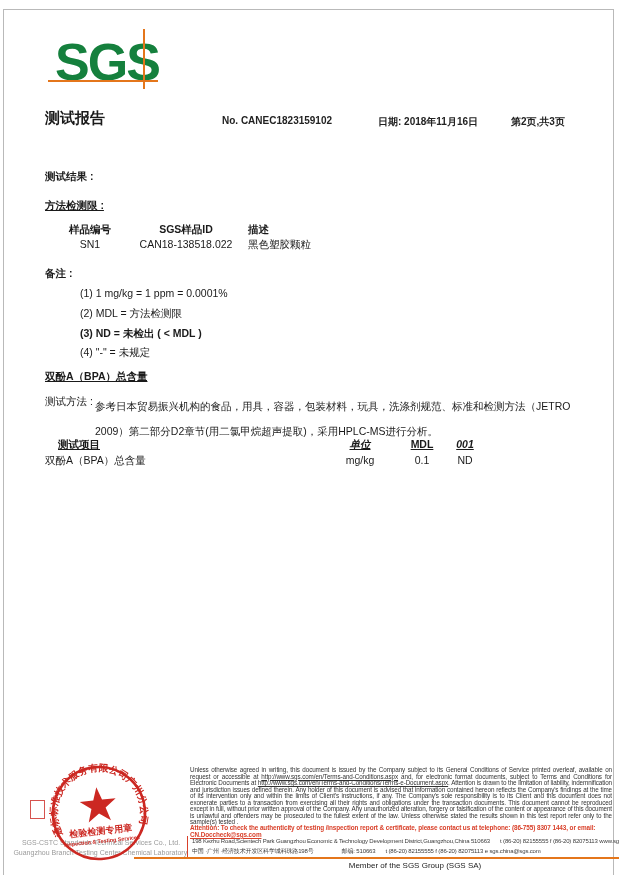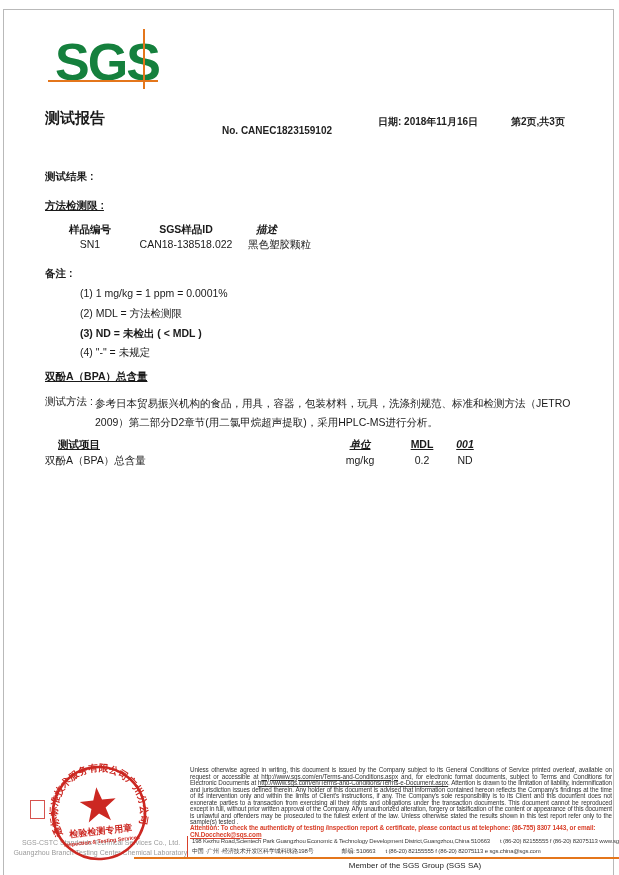--- a/index.html
+++ b/index.html
@@ -43,54 +43,54 @@
 <div class="page">
   <div class="page-border"></div>
 
   <div class="abs" style="left:55px;top:36px;">
     <span class="logo-text">SGS</span>
   </div>
   <div class="abs logo-vline" style="left:143px;top:29px;height:60px;"></div>
   <div class="abs logo-hline" style="left:48px;top:80px;width:110px;"></div>
 
   <div class="abs title" style="left:45px;top:109px;text-align:right;">测试报告</div>
-  <div class="abs hdr" style="left:222px;top:125px;">No. CANEC1823159102</div>
+  <div class="abs hdr" style="left:222px;top:115px;">No. CANEC1823159102</div>
   <div class="abs hdr" style="left:378px;top:115px;">日期: 2018年11月16日</div>
   <div class="abs hdr" style="left:511px;top:115px;">第2页,共3页</div>
 
   <div class="abs t b" style="left:45px;top:149px;">测试结果 :</div>
 
   <div class="abs t b u" style="left:45px;top:178px;">方法检测限 :</div>
 
   <div class="abs t b ctr" style="left:48px;top:202px;width:84px;">样品编号</div>
   <div class="abs t b ctr" style="left:130px;top:202px;width:112px;">SGS样品ID</div>
-  <div class="abs t b" style="left:256px;top:202px;font-style:italic;">描述</div>
+  <div class="abs t b" style="left:248px;top:202px;">描述</div>
 
   <div class="abs t ctr" style="left:48px;top:217px;width:84px;">SN1</div>
   <div class="abs t ctr" style="left:130px;top:217px;width:112px;">CAN18-138518.022</div>
   <div class="abs t" style="left:248px;top:217px;">黑色塑胶颗粒</div>
 
   <div class="abs t b" style="left:45px;top:246px;">备注 :</div>
   <div class="abs t" style="left:80px;top:266px;">(1) 1 mg/kg = 1 ppm = 0.0001%</div>
   <div class="abs t" style="left:80px;top:286px;">(2) MDL = 方法检测限</div>
   <div class="abs t" style="left:80px;top:306px;font-weight:bold;">(3) ND = 未检出 ( &lt; MDL )</div>
   <div class="abs t" style="left:80px;top:325px;">(4) "-" = 未规定</div>
 
   <div class="abs t b u" style="left:45px;top:349px;">双酚A（BPA）总含量</div>
   <div class="abs t" style="left:45px;top:374px;">测试方法 :</div>
-  <div class="abs t" style="left:95px;top:373px;width:500px;line-height:19px;">参考日本贸易振兴机构的食品，用具，容器，包装材料，玩具，洗涤剂规范、标准和检测方法（JETRO 2009）第二部分D2章节(用二氯甲烷超声提取)，采用HPLC-MS进行分析。</div>
+  <div class="abs t" style="left:95px;top:373px;width:500px;line-height:25px;">参考日本贸易振兴机构的食品，用具，容器，包装材料，玩具，洗涤剂规范、标准和检测方法（JETRO 2009）第二部分D2章节(用二氯甲烷超声提取)，采用HPLC-MS进行分析。</div>
 
   <div class="abs t b u" style="left:58px;top:417px;">测试项目</div>
   <div class="abs t b u i ctr" style="left:338px;top:417px;width:44px;">单位</div>
   <div class="abs t b u ctr" style="left:405px;top:417px;width:34px;">MDL</div>
   <div class="abs t b u i ctr" style="left:448px;top:417px;width:34px;">001</div>
 
   <div class="abs t" style="left:45px;top:433px;">双酚A（BPA）总含量</div>
   <div class="abs t ctr" style="left:338px;top:433px;width:44px;">mg/kg</div>
-  <div class="abs t ctr" style="left:405px;top:433px;width:34px;">0.2</div>
+  <div class="abs t ctr" style="left:405px;top:433px;width:34px;">0.1</div>
   <div class="abs t ctr" style="left:448px;top:433px;width:34px;">ND</div>
 
   <div class="abs company-lines" style="left:12px;top:838px;">
     <div>SGS-CSTC Standards Technical Services Co., Ltd.</div>
     <div>Guangzhou Branch Testing Center Chemical Laboratory.</div>
   </div>
 
   <div class="abs seal-box" style="left:30px;top:800px;"></div>
 
   <div class="abs stamp" style="left:44px;top:758px;width:110px;height:110px;">

